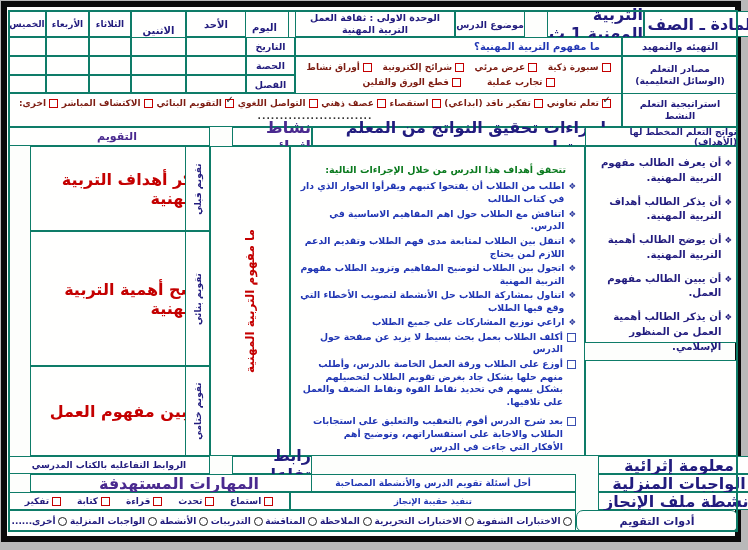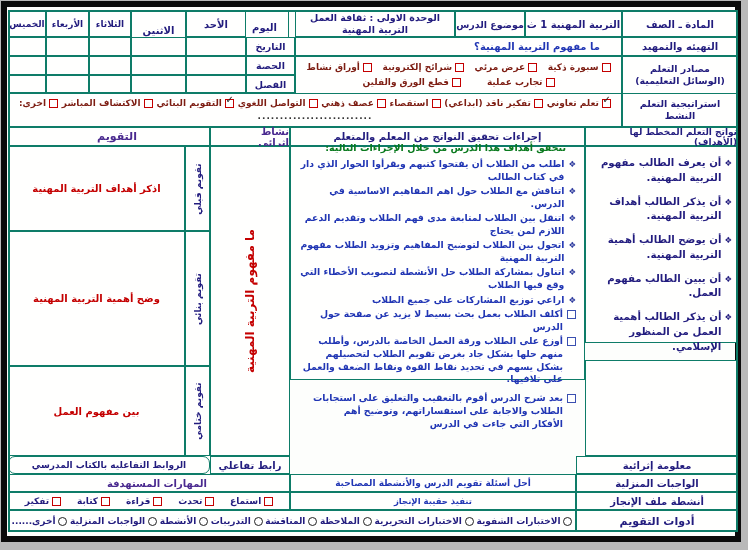--- a/index.html
+++ b/index.html
@@ -27,21 +27,21 @@
     box-sizing:border-box;display:flex;align-items:center;justify-content:center;
     font-weight:bold;color:var(--navy);}
   .lines{flex-direction:column;line-height:1.25;}
   .right{justify-content:flex-start;padding-right:21px;}
   .purple{color:var(--purple);padding-left:16px;}
   .blue{color:var(--blue);}
   .red{color:var(--red);}
   .green{color:var(--green);}
   .maroon{color:var(--maroon);}
   .f8{font-size:8.5px;} .f9{font-size:9px;} .f95{font-size:9.5px;}
-  .f10{font-size:10px;} .f105{font-size:10px;} .f11{font-size:11px;} .f12{font-size:12px;}
+  .f10{font-size:10px;} .f105{font-size:16px;margin-left:22px;} .f11{font-size:11px;} .f12{font-size:12px;}
   .cb{width:9px;height:9px;border:1.5px solid var(--red);background:#fff;
     display:inline-block;flex:none;position:relative;box-sizing:border-box;}
   .cb.on::after{content:"✓";position:absolute;top:-6px;right:-1px;
     color:#1b1b1b;font-size:10px;font-weight:bold;}
   .cb.bluebox{border-color:#3a4fb0;}
   .radio{width:9px;height:9px;border:1.4px solid #222;border-radius:50%;
     background:#fff;display:inline-block;flex:none;box-sizing:border-box;}
   .ck{display:inline-flex;align-items:center;gap:3px;white-space:nowrap;}
   .vt{transform:rotate(-90deg);white-space:nowrap;}
   .goal{display:flex;gap:3px;align-items:flex-start;text-align:right;line-height:1.45;}
@@ -197,21 +197,21 @@
           <span>أن يذكر الطالب أهمية العمل من المنظور الإسلامي.</span>
         </div>
       <div class="goal">
           <span class="dm">❖</span>
           <span>أن يحل الطالب انشطة الدرس</span>
         </div>
     </div>
   </div>
   <div class="c" style="left:585px;top:360px;width:153px;height:96px;"></div>
 
-  <div class="c" style="left:290px;top:146px;width:295px;height:234px;align-items:center;">
+  <div class="c" style="left:290px;top:146px;width:295px;height:310px;align-items:flex-end;">
     <div style="width:100%;padding:0 8px 0 5px;box-sizing:border-box;">
       <div class="green f95" style="margin-top:48px;text-align:right;padding-right:10px;">تتحقق أهداف هذا الدرس من خلال الإجراءات التالية:</div>
       <div style="margin-top:5px;">
         <div class="proc-item">
             <span class="dm" style="color:#2d3a9e;">❖</span>
             <span>اطلب من الطلاب أن يفتحوا كتبهم ويقرأوا الحوار الذي دار في كتاب الطالب</span>
           </div>
         <div class="proc-item">
             <span class="dm" style="color:#2d3a9e;">❖</span>
             <span>اتناقش مع الطلاب حول اهم المفاهيم الاساسية في الدرس.</span>
@@ -261,21 +261,21 @@
     <span class="vt f9">تقويم بنائي</span>
   </div>
   <div class="c red f105" style="left:8px;top:366px;width:177px;height:90px;">بين مفهوم العمل</div>
   <div class="c" style="left:185px;top:366px;width:25px;height:90px;">
     <span class="vt f9">تقويم ختامي</span>
   </div>
 
   <div class="c f105" style="left:576px;top:456px;width:162px;height:18px;">معلومة إثرائية</div>
   <div class="c blue f9" style="left:290px;top:476px;width:286px;height:18px;">الرجوع إلى مصادر البحث وجمع معلومات إثرائية عن الدرس</div>
   <div class="c f105" style="left:210px;top:456px;width:80px;height:18px;">رابط تفاعلي</div>
-  <div class="c f9" style="left:8px;top:456px;width:202px;height:18px;border-radius:7px;">الروابط التفاعليه بالكتاب المدرسي</div>
+  <div class="c f9" style="left:8px;top:456px;width:202px;height:18px;">الروابط التفاعليه بالكتاب المدرسي</div>
 
   <div class="c f105" style="left:576px;top:474px;width:162px;height:18px;">الواجبات المنزلية</div>
   <div class="c blue f9" style="left:290px;top:474px;width:286px;height:18px;">أحل أسئلة تقويم الدرس والأنشطة المصاحبة</div>
   <div class="c purple f105" style="left:8px;top:474px;width:282px;height:18px;">المهارات المستهدفة</div>
 
   <div class="c f105" style="left:576px;top:492px;width:162px;height:18px;">أنشطة ملف الإنجاز</div>
   <div class="c blue f8" style="left:290px;top:492px;width:286px;height:18px;">تنفيذ حقيبة الإنجاز</div>
   <div class="c f9" style="left:8px;top:492px;width:282px;height:18px;">
     <div style="display:flex;justify-content:space-evenly;width:100%;">
       <span class="ck">
@@ -294,21 +294,21 @@
           <span class="cb"></span>
           <span>كتابة</span>
         </span>
       <span class="ck">
           <span class="cb"></span>
           <span>تفكير</span>
         </span>
     </div>
   </div>
 
-  <div class="c f11" style="left:576px;top:510px;width:162px;height:22px;">أدوات التقويم</div>
+  <div class="c f11" style="left:576px;top:510px;width:162px;height:22px;border-radius:7px;">أدوات التقويم</div>
   <div class="c f9" style="left:8px;top:510px;width:568px;height:22px;">
     <div style="display:flex;justify-content:space-evenly;width:100%;">
       <span class="ck">
           <span class="radio"></span>
           <span>الاختبارات الشفوية</span>
         </span>
       <span class="ck">
           <span class="radio"></span>
           <span>الاختبارات التحريرية</span>
         </span>

